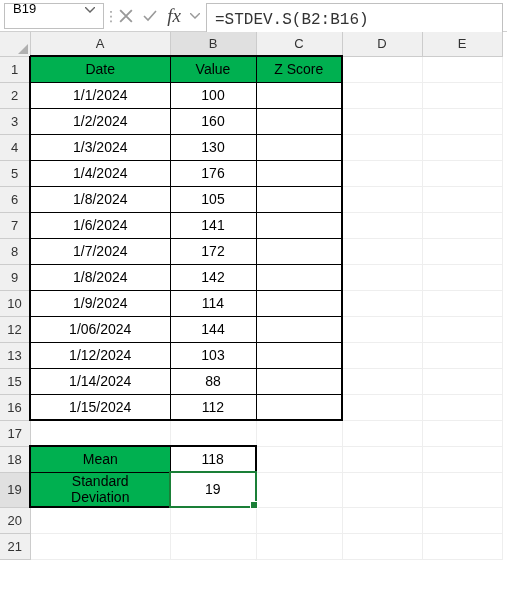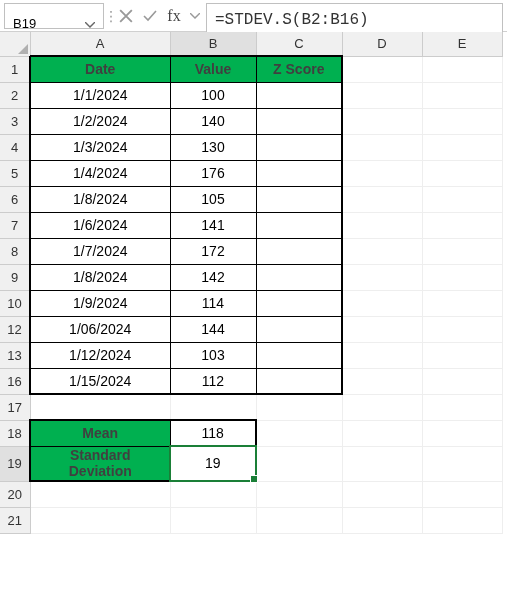--- a/index.html
+++ b/index.html
@@ -17,21 +17,21 @@
   .formula-bar {
     display: flex;
     align-items: stretch;
     border-bottom: 1px solid #d0d0d0;
     height: 32px;
     background: #fff;
   }
   .name-box {
     width: 100px;
     display: flex;
-    align-items: flex-start;
+    align-items: flex-end;
     padding: 12px 8px;
     border: 1px solid #c0c0c0;
     margin: 3px 4px;
     background: #fff;
     font-size: 13px;
   }
   .name-box .chev {
     margin-left: auto;
     color: #666;
   }
@@ -45,23 +45,24 @@
   .fb-btn {
     width: 24px;
     display: flex;
     align-items: center;
     justify-content: center;
     color: #888;
     font-size: 14px;
   }
   .fb-btn svg { width: 14px; height: 14px; }
   .fx {
+    font-style: italic;
     font-family: "Times New Roman", serif;
     color: #444;
-    font-size: 16px;
+    font-size: 19px;
   }
   .formula-input {
     flex: 1;
     display: flex;
     align-items: center;
     padding: 16px 8px;
     border: 1px solid #c0c0c0;
     margin: 3px 4px 3px 2px;
     font-family: Consolas, "Courier New", monospace;
     font-size: 16px;
@@ -139,22 +140,22 @@
   .wE { width: 80px; }
   .tb-r { border-right: 1px solid #000 !important; }
   .tb-b { border-bottom: 1px solid #000 !important; }
   
   .thick-t { border-top: 2px solid #000 !important; }
   .thick-b { border-bottom: 2px solid #000 !important; margin-left: 22px; }
   .thick-l { border-left: 2px solid #000 !important; }
   .thick-r { border-right: 2px solid #000 !important; }
   .hdr {
     background: #00b050;
-    color: #404040;
-    font-weight: bold;
+    color: #000000;
+    font-weight: normal;
   }
   .selected-cell {
     outline: 2px solid #1a7f37;
     outline-offset: -1px;
     position: relative;
   }
   .selected-cell::after {
     content: "";
     position: absolute;
     right: -3px;
@@ -228,21 +229,21 @@
           <th class="row-head">2</th>
     <td class="cell thick-l tb-r tb-b">1/1/2024</td>
     <td class="cell tb-r tb-b">100</td>
     <td class="cell thick-r tb-b"></td>
     <td class="cell"></td>
           <td class="cell"></td>
         </tr>
   <tr>
           <th class="row-head">3</th>
     <td class="cell thick-l tb-r tb-b">1/2/2024</td>
-    <td class="cell tb-r tb-b">140</td>
+    <td class="cell tb-r tb-b">160</td>
     <td class="cell thick-r tb-b"></td>
     <td class="cell"></td>
           <td class="cell"></td>
         </tr>
   <tr>
           <th class="row-head">4</th>
     <td class="cell thick-l tb-r tb-b">1/3/2024</td>
     <td class="cell tb-r tb-b">130</td>
     <td class="cell thick-r tb-b"></td>
     <td class="cell"></td>
@@ -301,20 +302,28 @@
     <td class="cell thick-l tb-r tb-b">1/06/2024</td>
     <td class="cell tb-r tb-b">144</td>
     <td class="cell thick-r tb-b"></td>
     <td class="cell"></td>
           <td class="cell"></td>
         </tr>
   <tr>
           <th class="row-head">13</th>
     <td class="cell thick-l tb-r tb-b">1/12/2024</td>
     <td class="cell tb-r tb-b">103</td>
+    <td class="cell thick-r tb-b"></td>
+    <td class="cell"></td>
+          <td class="cell"></td>
+        </tr>
+  <tr>
+          <th class="row-head">15</th>
+    <td class="cell thick-l tb-r tb-b">1/14/2024</td>
+    <td class="cell tb-r tb-b">88</td>
     <td class="cell thick-r tb-b"></td>
     <td class="cell"></td>
           <td class="cell"></td>
         </tr>
   <tr>
           <th class="row-head">16</th>
     <td class="cell thick-l tb-r thick-b">1/15/2024</td>
     <td class="cell tb-r thick-b">112</td>
     <td class="cell thick-r thick-b"></td>
     <td class="cell"></td>

